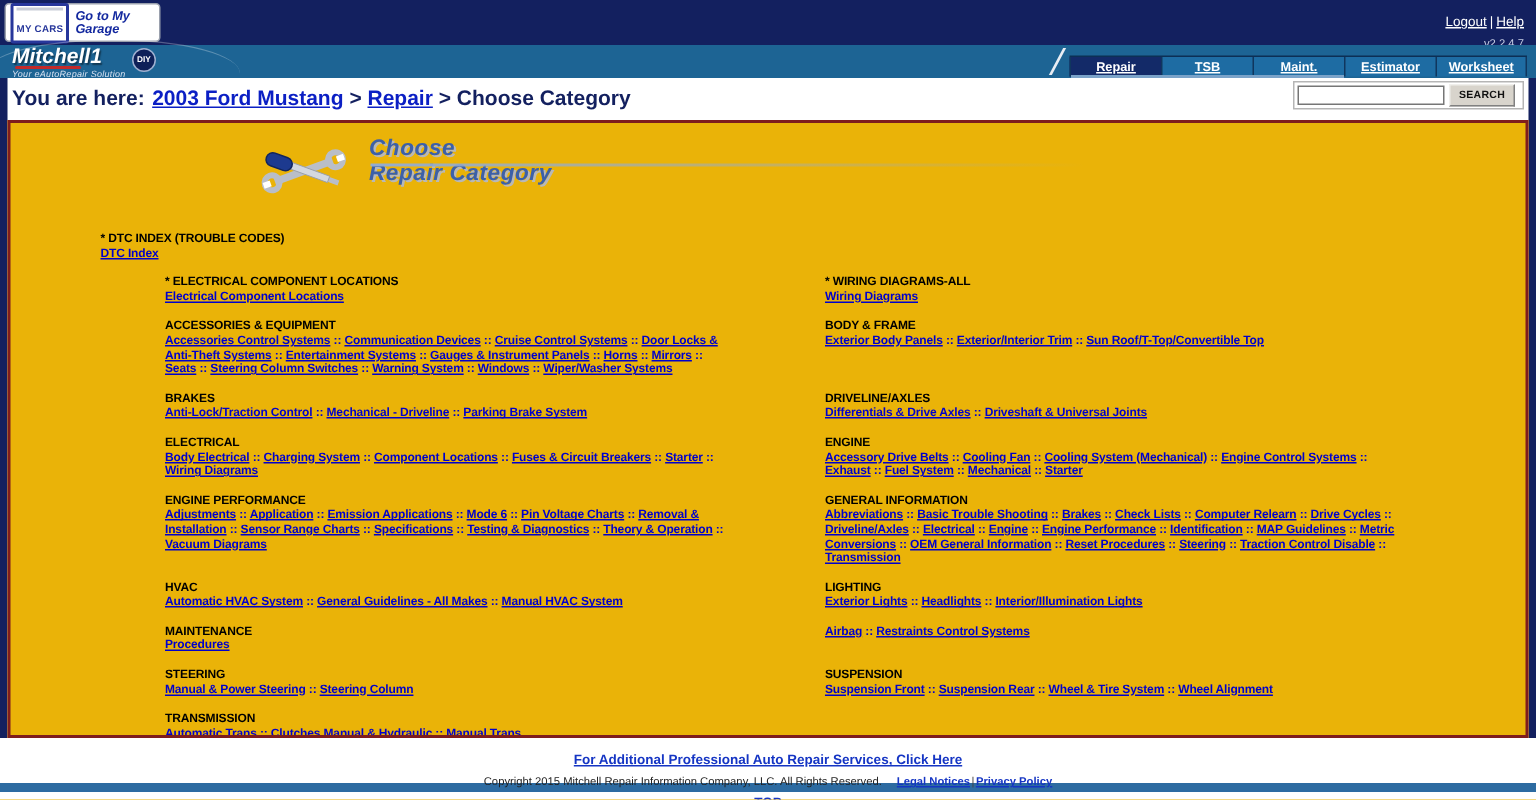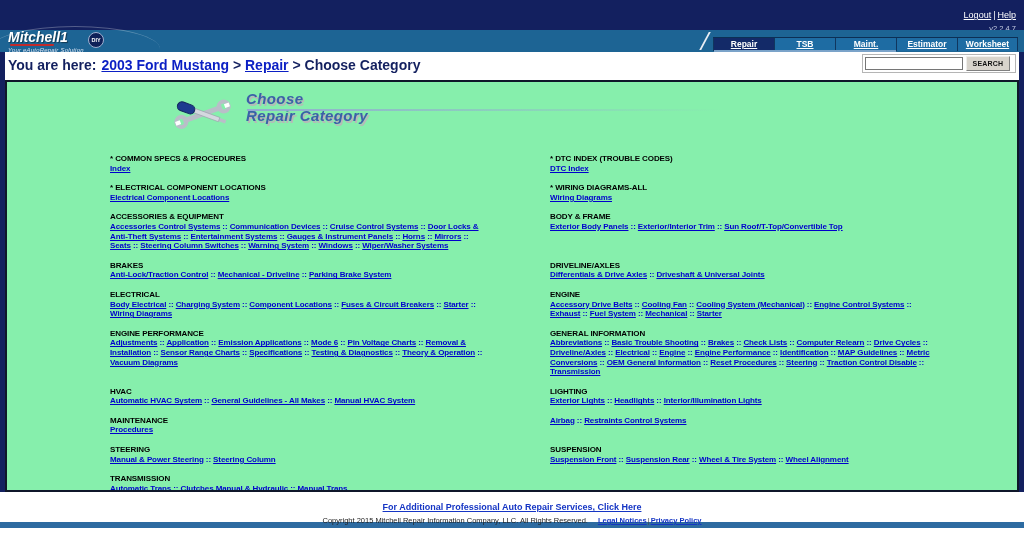--- a/index.html
+++ b/index.html
@@ -58,22 +58,22 @@
   .search-btn { width:44px; height:15px; font-size:7px; font-weight:bold; font-family:"Liberation Sans",sans-serif;
     background:#d8d4cc; border:1px solid #808080; border-top-color:#f0efec; border-left-color:#f0efec;
     color:#111; letter-spacing:0.2px; cursor:pointer; padding:0; line-height:1; }
 
   
   .side-strip { position:absolute; top:52px; width:5px; height:440px; background:#13205f; }
   .side-strip.left { left:0; } .side-strip.right { right:0; }
   .bottom-bar { position:absolute; left:0; top:522px; width:1024px; height:6px; background:#2d6ba1; }
 
   
-  .content { position:absolute; left:5px; top:80px; width:1014px; height:412px; background:#86efac;
-    border:2px solid #0f172a; overflow:hidden; }
+  .content { position:absolute; left:5px; top:80px; width:1014px; height:412px; background:#eab308;
+    border:2px solid #7f1d1d; overflow:hidden; }
   .banner { position:relative; height:52px; margin:8px 0 4px 163px; }
   .banner svg { position:absolute; left:0; top:2px; }
   .title-block { position:absolute; left:76px; top:0; }
   .title-line { font-size:15px; font-weight:bold; font-style:italic; color:#3c60a8;
     text-shadow:1.5px 1.5px 0 #b8b8b8; line-height:17px; letter-spacing:0.4px; }
   .title-underline { position:absolute; left:77px; top:19px; width:560px; height:2px;
     background:linear-gradient(to right, #93acd1 0%, rgba(147,172,209,0) 85%); }
 
   
   .cattable { margin-top:12px; }
@@ -92,20 +92,27 @@
   .copyline { font-size:7.5px; color:#222; margin-top:2px; }
   .flink { color:#1535c4; text-decoration:underline; font-weight:bold; cursor:pointer; }
   .flink.legal { margin-left:10px; }
   .fpipe { color:#444; margin:0 1px; }
   .top-link { display:inline-block; font-size:9px; font-weight:bold; color:#1535c4; text-decoration:underline; margin-top:2px; cursor:pointer; }
 </style>
 </head>
 <body>
 
 <div class="topbar">
+  <div class="garage-btn">
+    <div class="plate">
+      <span class="plate-top"></span>
+      <span class="plate-text">MY CARS</span>
+    </div>
+    <div class="garage-label">Go to My Garage</div>
+  </div>
   <div class="top-right">
     <span class="toplink">Logout</span><span class="pipe">|</span><span class="toplink">Help</span>
     <div class="version">v2.2.4.7</div>
   </div>
 </div>
 
 <div class="navbar">
   <div class="logo-arc"></div>
   <div class="logo">
     <div class="logo-text">Mitchell1</div>
@@ -155,24 +162,20 @@
       </g>
     </svg>
     <div class="title-block">
       <div class="title-line">Choose</div>
       <div class="title-line">Repair Category</div>
     </div>
     <div class="title-underline"></div>
   </div>
   <div class="cattable" id="cattable">
       <div class="catrow">
-        <div class="catcell left">
-          <div class="cat-heading">* COMMON SPECS &amp; PROCEDURES</div>
-          <div class="cat-links"><a class="cat-link">Index</a></div>
-        </div>
         <div class="catcell right">
           <div class="cat-heading">* DTC INDEX (TROUBLE CODES)</div>
           <div class="cat-links"><a class="cat-link">DTC Index</a></div>
         </div>
       </div>
       <div class="catrow">
         <div class="catcell left">
           <div class="cat-heading">* ELECTRICAL COMPONENT LOCATIONS</div>
           <div class="cat-links"><a class="cat-link">Electrical Component Locations</a></div>
         </div>

